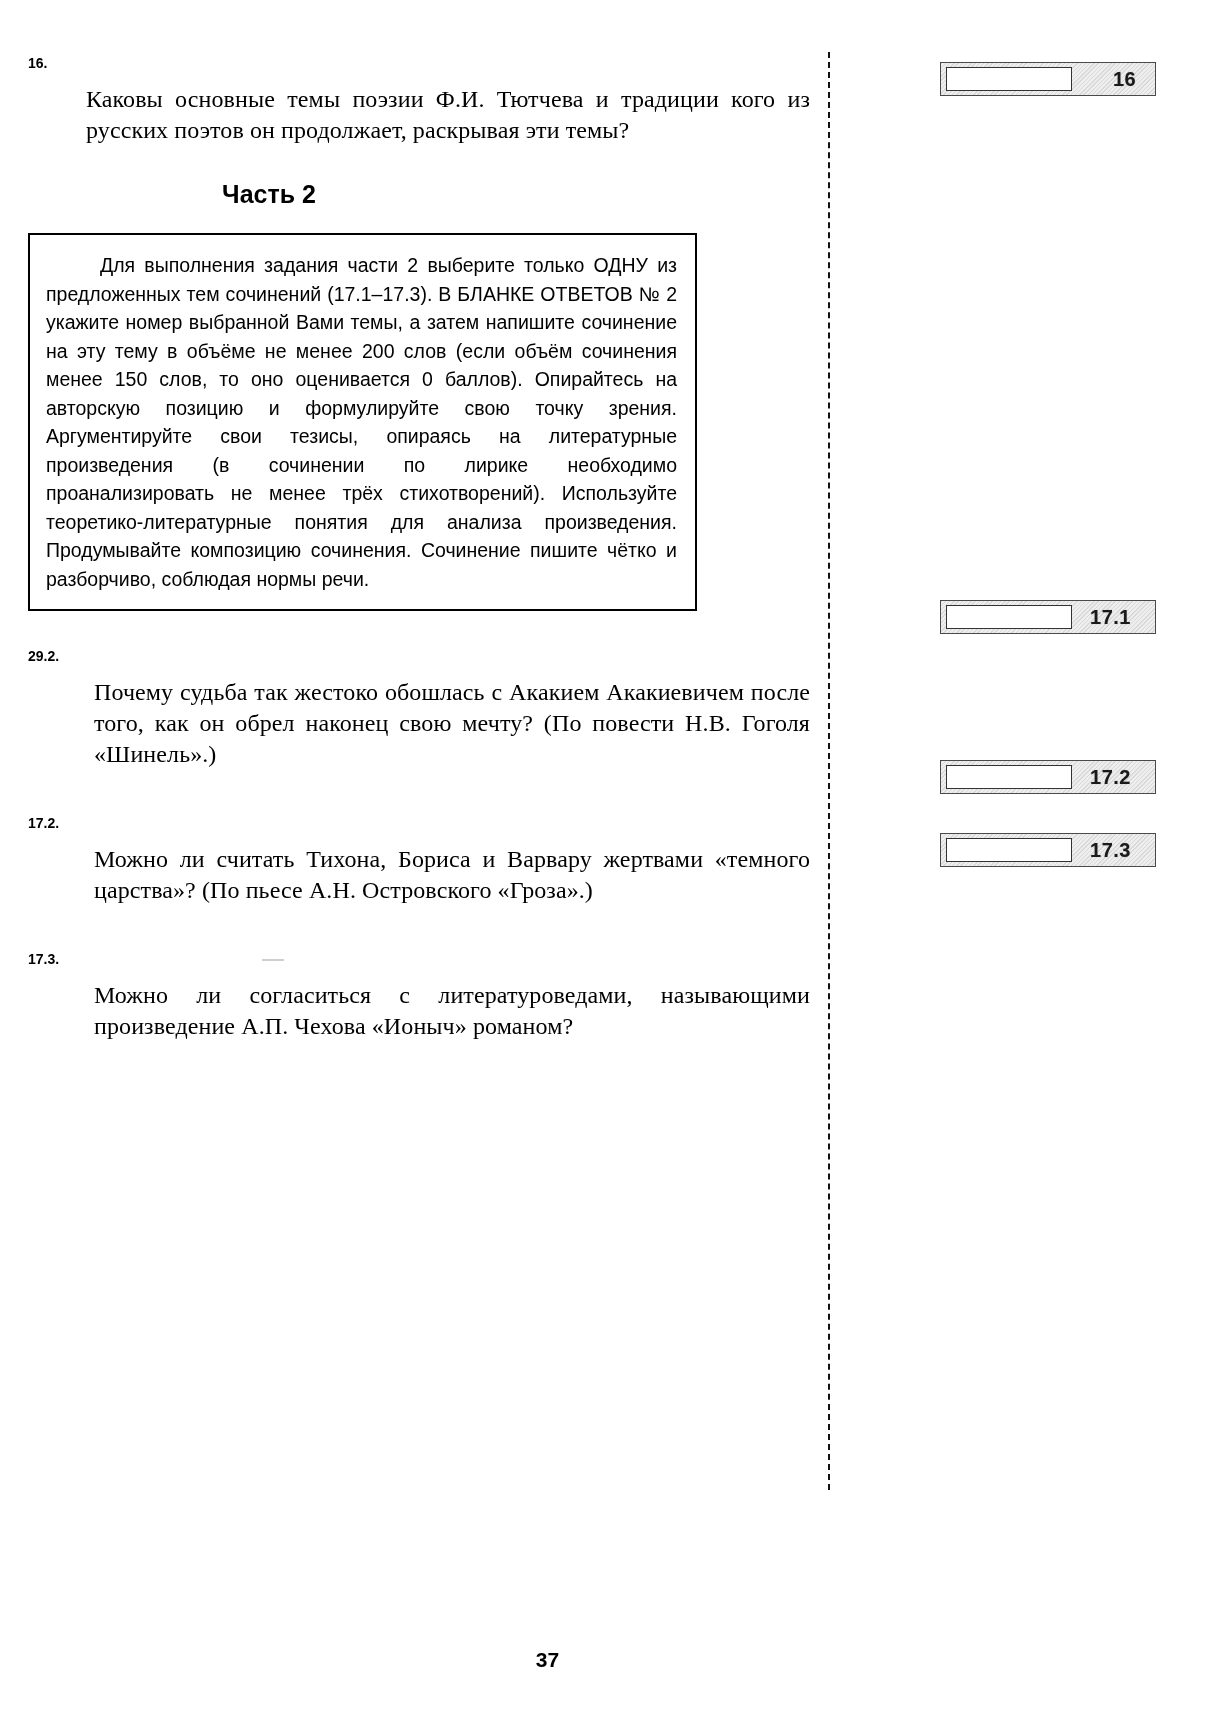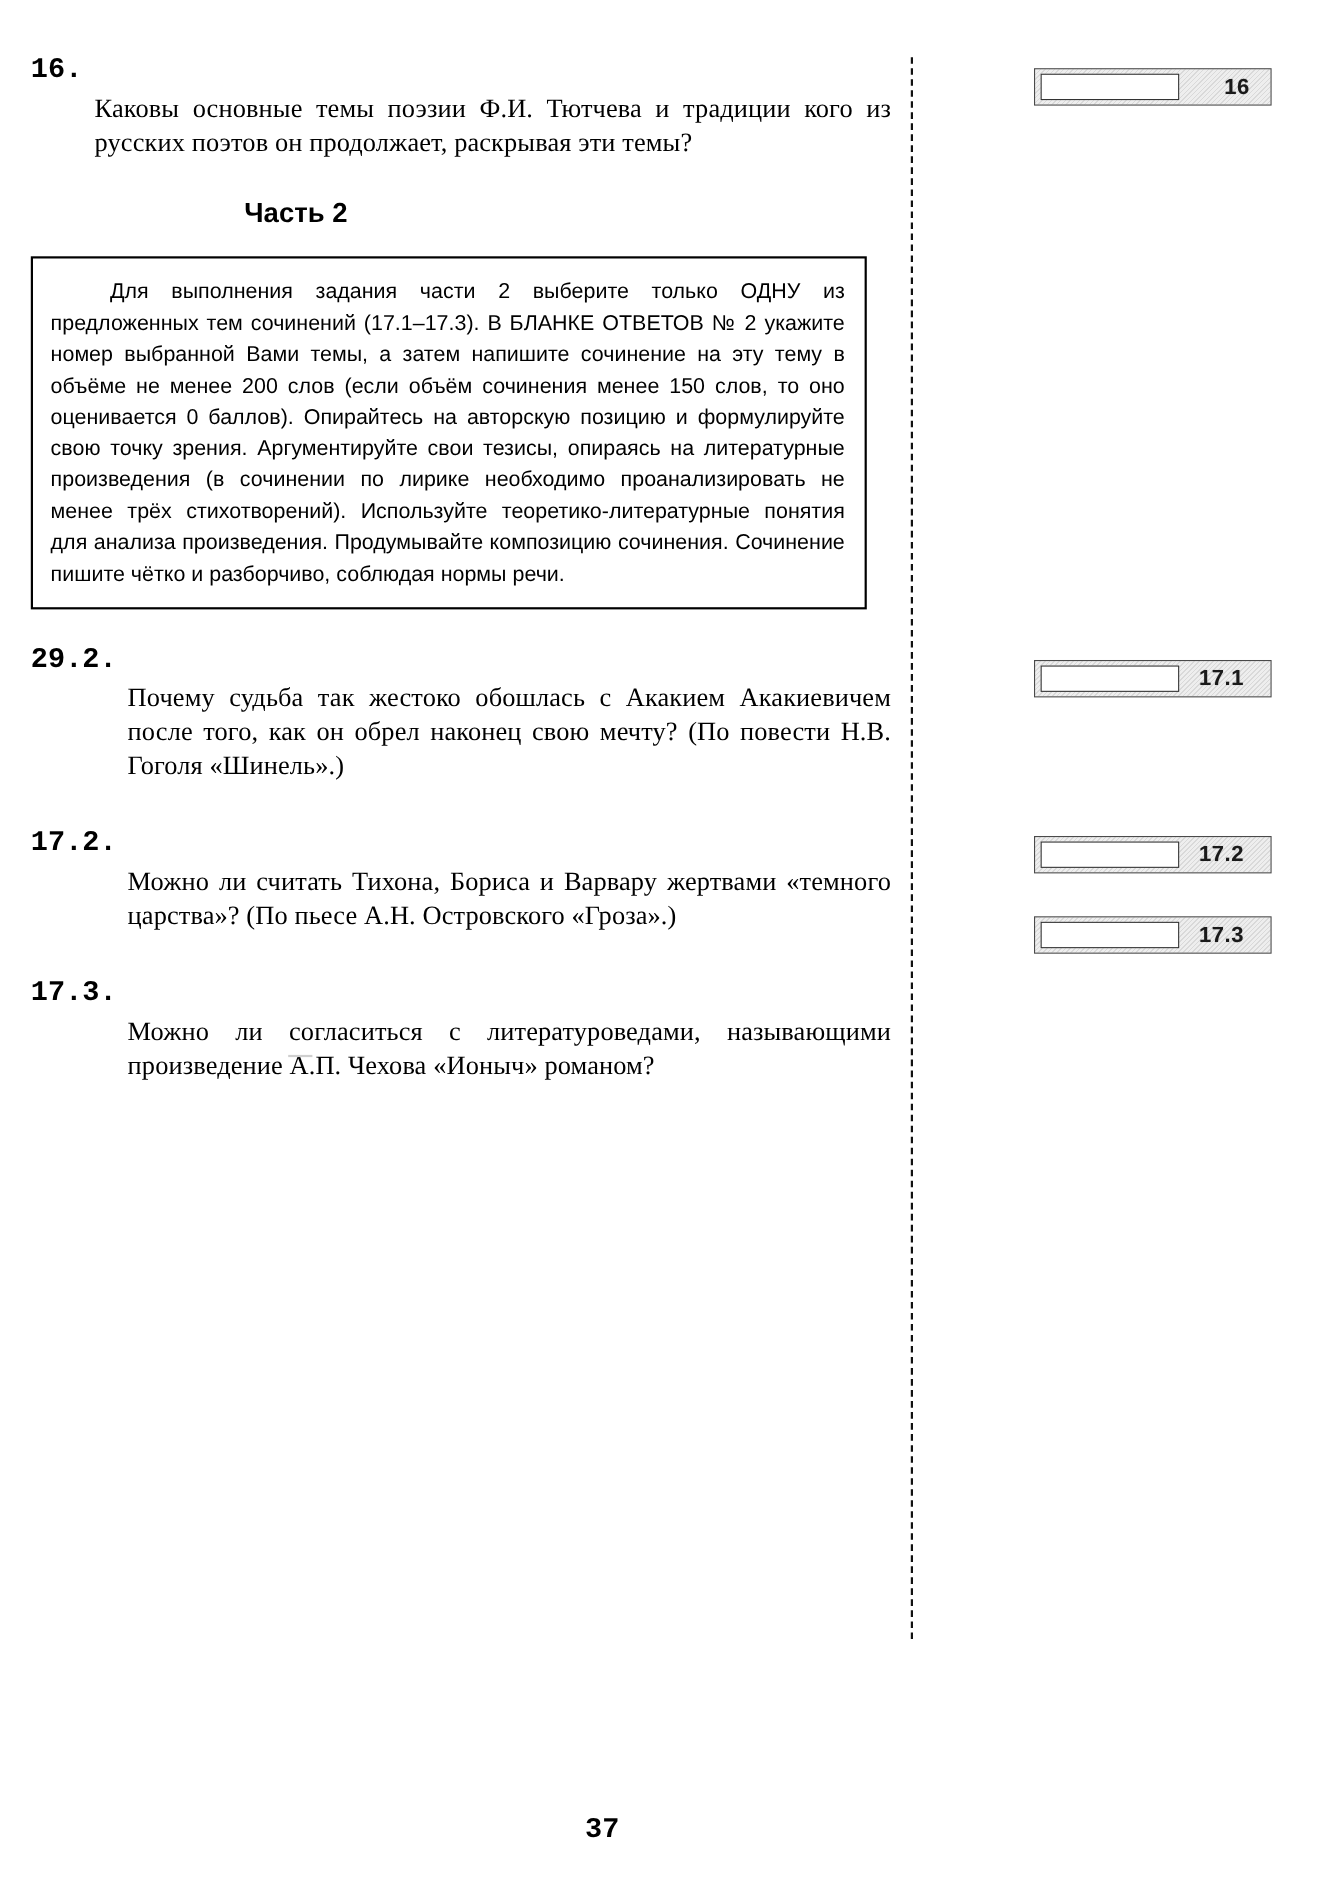--- a/index.html
+++ b/index.html
@@ -42,25 +42,25 @@
   }
 
   .q-row {
     display: flex;
     align-items: flex-start;
     margin-bottom: 8px;
   }
   .q-num {
     flex: 0 0 auto;
     font-weight: bold;
-    font-size: 26px;
+    font-size: 14px;
     line-height: 31px;
     padding-right: 10px;
     min-width: 48px;
-    font-family: Liberation Mono, monospace;
+    font-family: Liberation Sans, sans-serif;
   }
   .q-num.wide { min-width: 56px; }
   .q-text {
     flex: 1 1 auto;
     font-size: 24px;
     line-height: 31px;
     text-align: justify;
     font-family: "Liberation Serif", serif;
     letter-spacing: 0.1px;
     margin-top: 36px;
@@ -72,21 +72,21 @@
     font-weight: bold;
     font-size: 25px;
     margin: 34px 0 24px 0;
     padding-right: 300px;
   }
 
   .instruction-box {
     border: 2px solid #000;
     padding: 16px 18px 16px 16px;
     margin-bottom: 30px;
-    width: 760px;
+    width: 669px;
     box-sizing: border-box;
   }
   .instruction-box p {
     margin: 0;
     font-family: "Liberation Sans", sans-serif;
     font-size: 19.5px;
     line-height: 28.5px;
     text-align: justify;
     text-indent: 54px;
   }
@@ -143,23 +143,23 @@
     background: #cfcfcf;
   }
 
   
   .page-number {
     position: absolute;
     left: 0;
     top: 1648px;
     width: 1095px;
     text-align: center;
-    font-family: Liberation Mono, monospace;
-    font-weight: bold;
-    font-size: 26px;
+    font-family: Liberation Sans, sans-serif;
+    font-weight: bold;
+    font-size: 21px;
   }
 </style>
 </head>
 <body>
 
 <div class="page">
 
   <div class="dashed-divider"></div>
 
   <div class="left-col">

